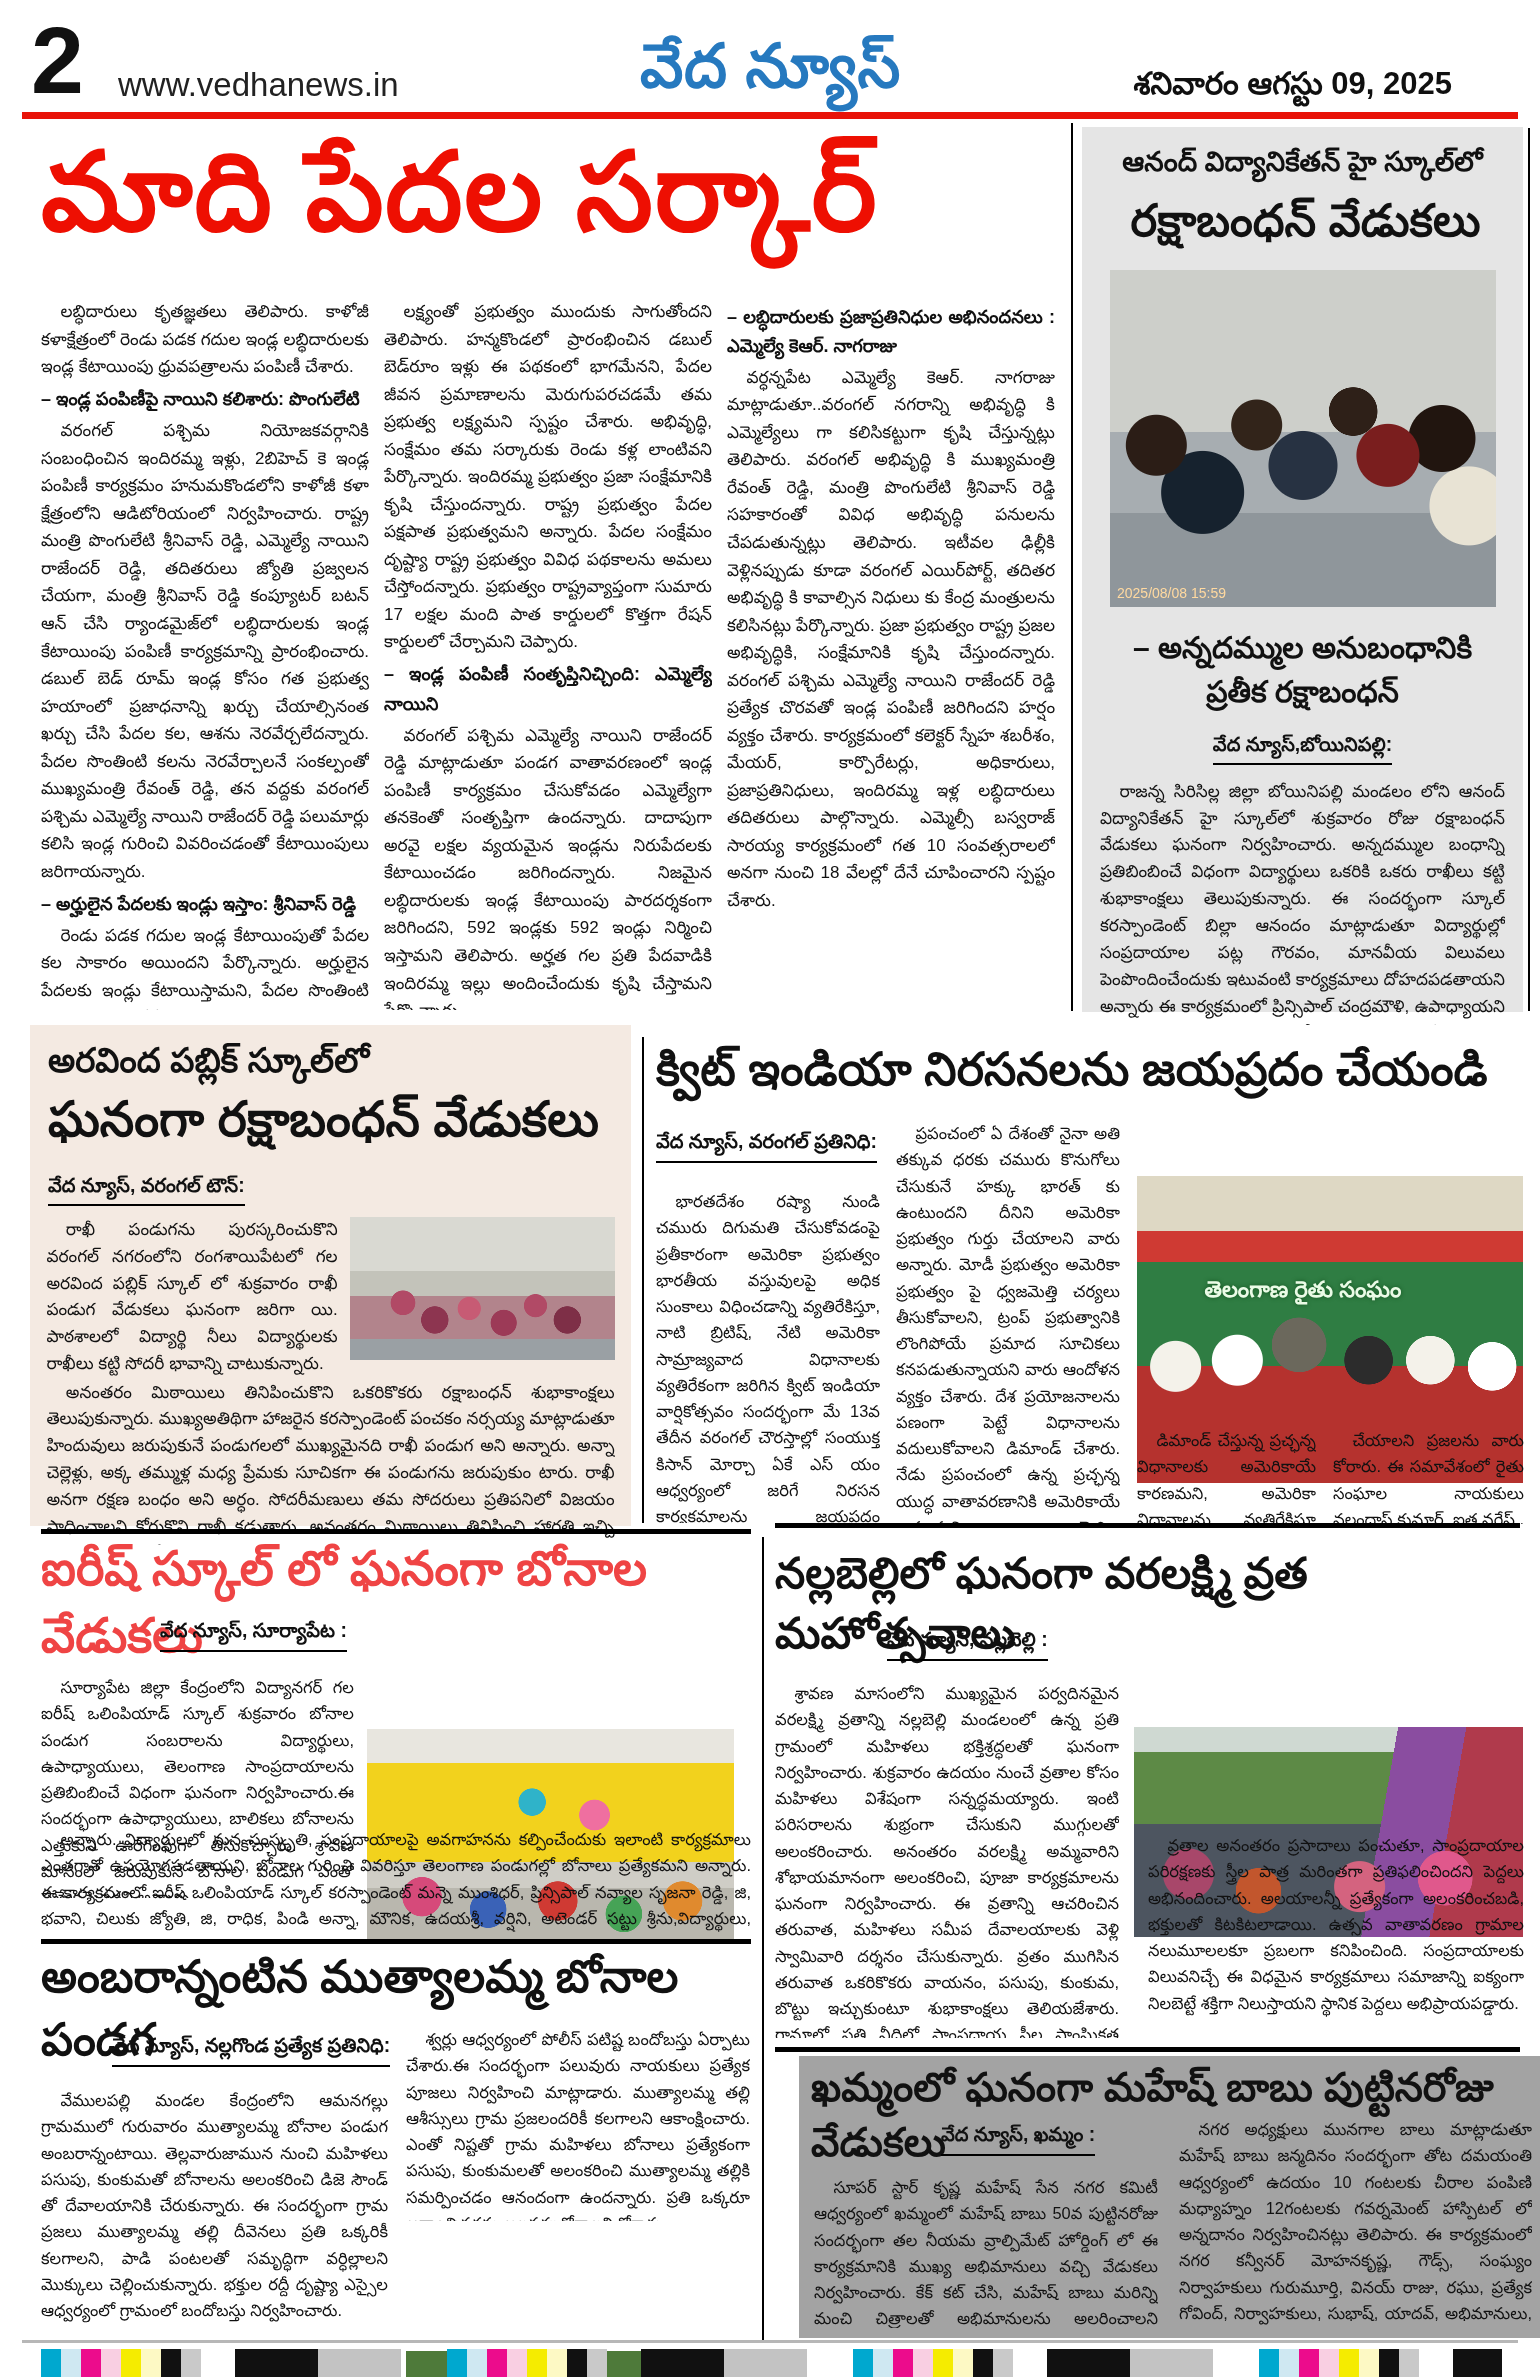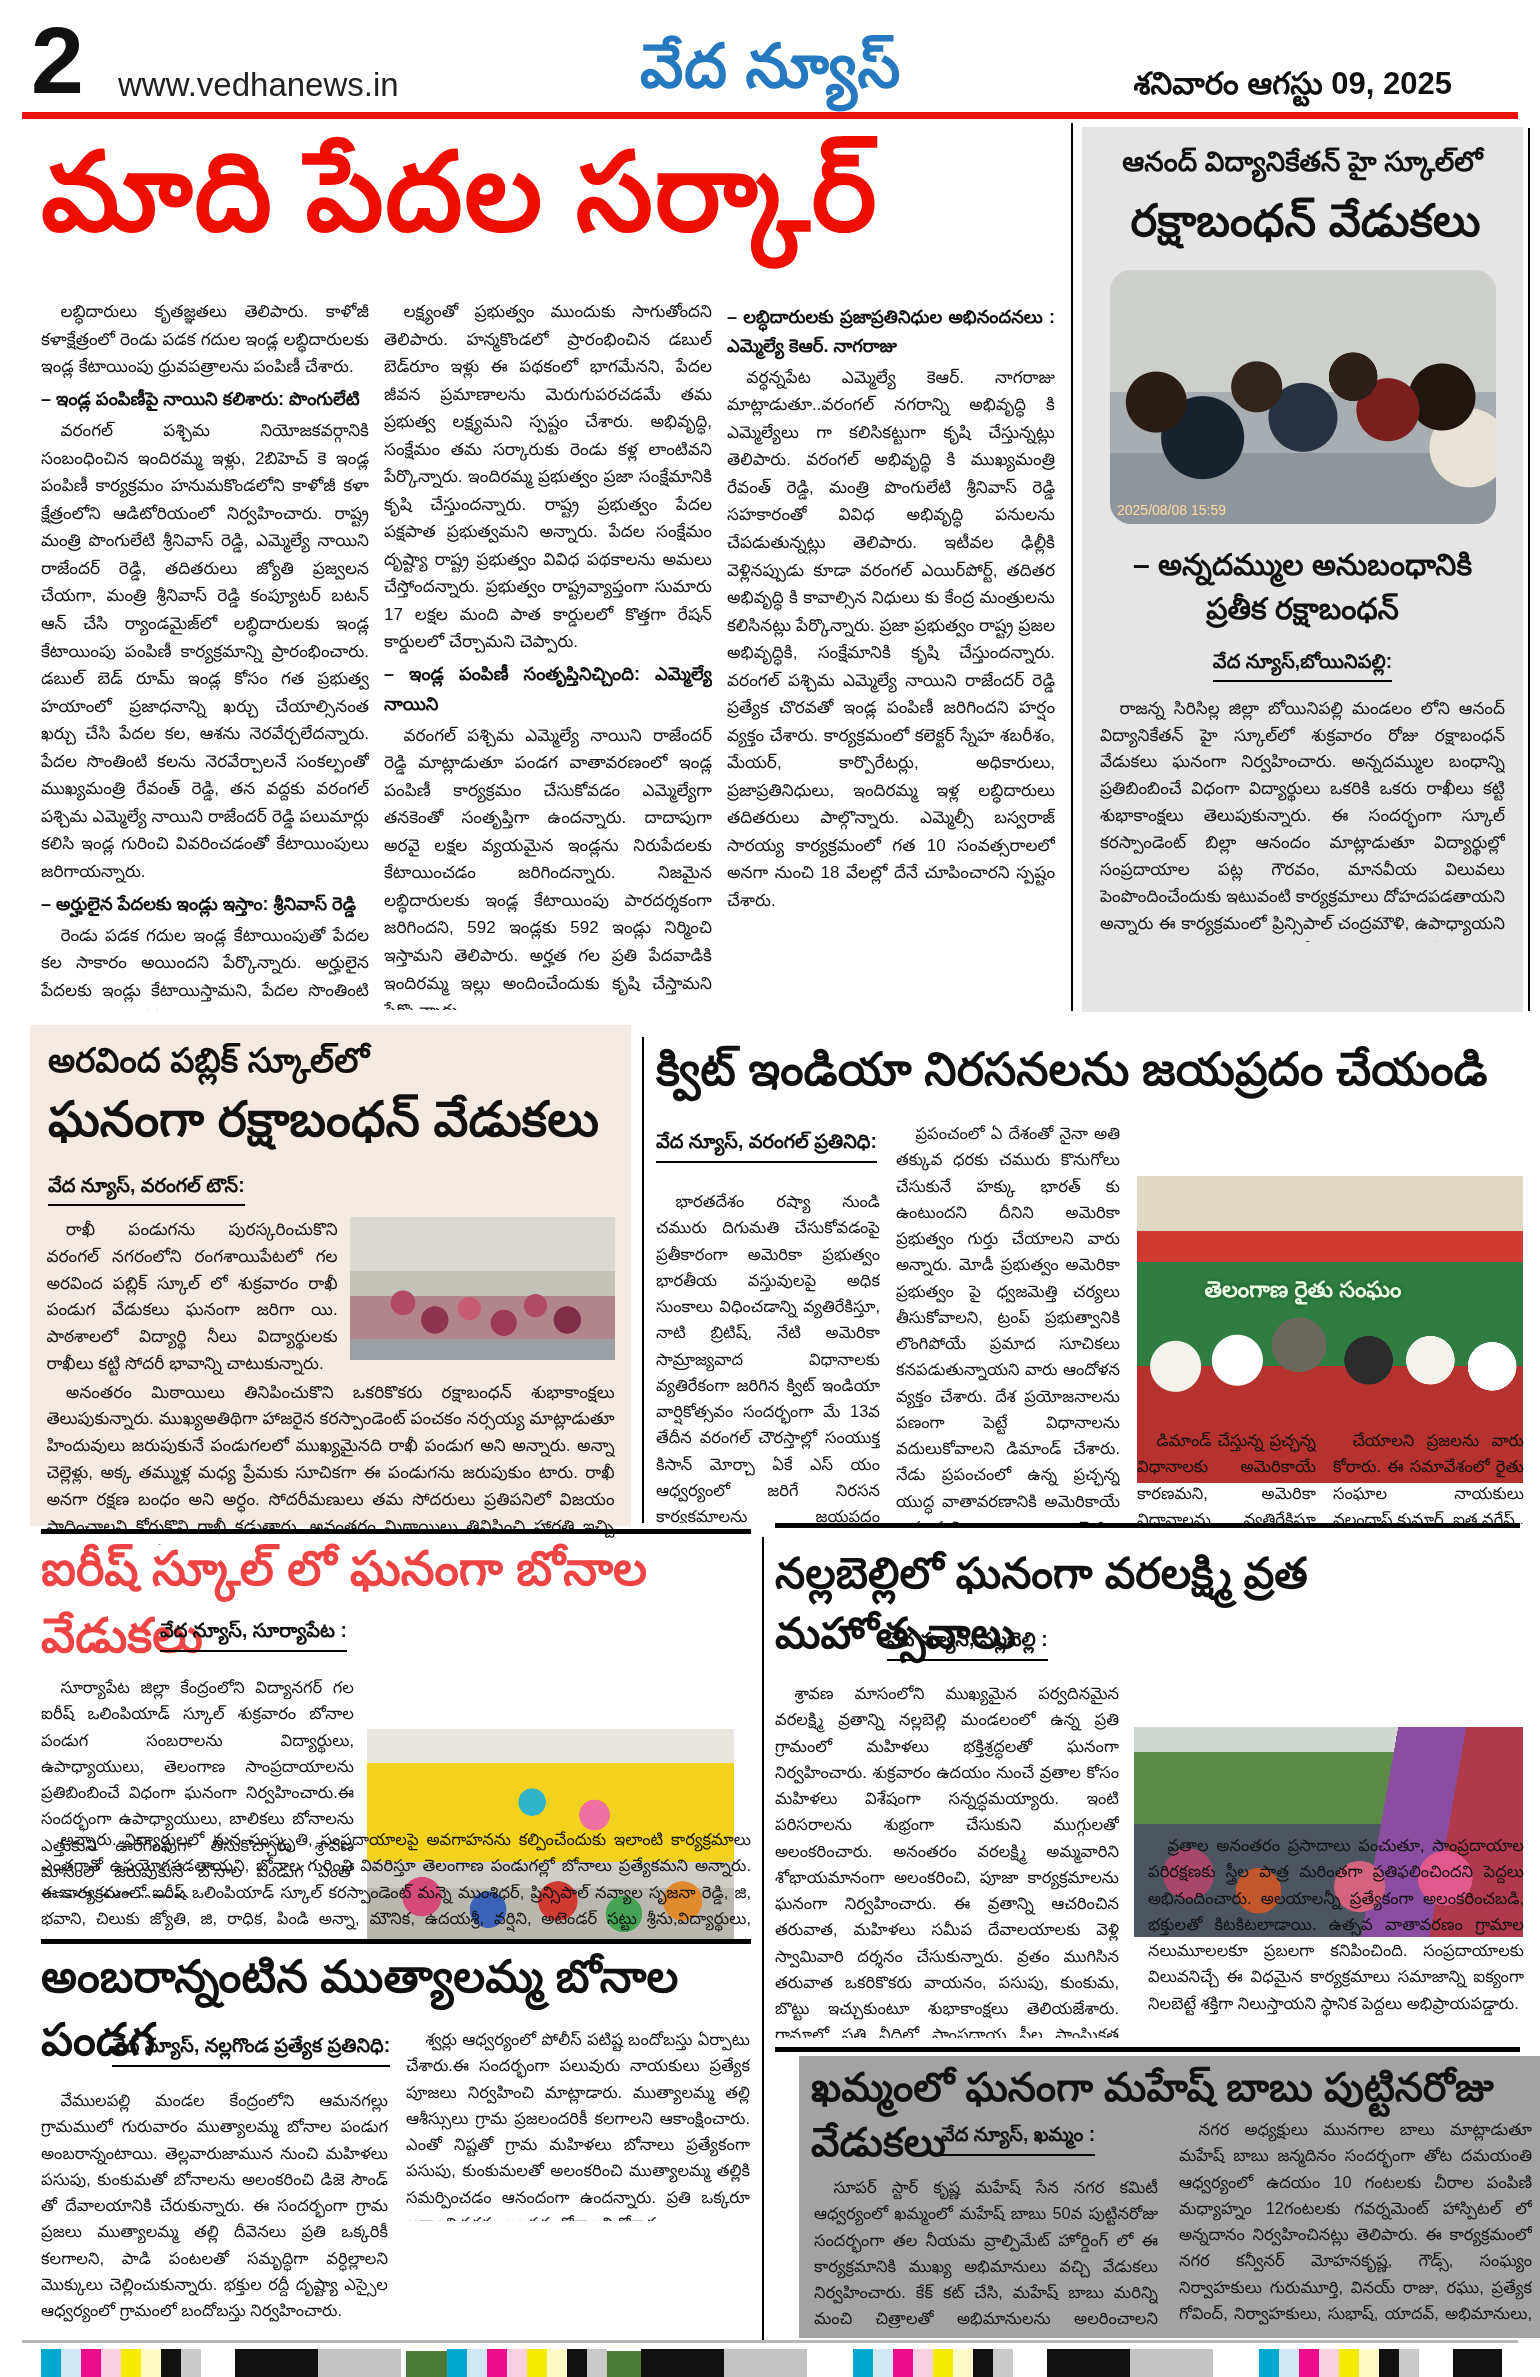--- a/index.html
+++ b/index.html
@@ -138,21 +138,21 @@
     <p class="sh">– లబ్ధిదారులకు ప్రజాప్రతినిధుల అభినందనలు : ఎమ్మెల్యే కెఆర్. నాగరాజు</p>
     <p class="bp">వర్ధన్నపేట ఎమ్మెల్యే కెఆర్. నాగరాజు మాట్లాడుతూ..వరంగల్ నగరాన్ని అభివృద్ధి కి ఎమ్మెల్యేలు గా కలిసికట్టుగా కృషి చేస్తున్నట్లు తెలిపారు. వరంగల్ అభివృద్ధి కి ముఖ్యమంత్రి రేవంత్ రెడ్డి, మంత్రి పొంగులేటి శ్రీనివాస్ రెడ్డి సహకారంతో వివిధ అభివృద్ధి పనులను చేపడుతున్నట్లు తెలిపారు. ఇటీవల ఢిల్లీకి వెళ్లినప్పుడు కూడా వరంగల్ ఎయిర్‌పోర్ట్, తదితర అభివృద్ధి కి కావాల్సిన నిధులు కు కేంద్ర మంత్రులను కలిసినట్లు పేర్కొన్నారు. ప్రజా ప్రభుత్వం రాష్ట్ర ప్రజల అభివృద్ధికి, సంక్షేమానికి కృషి చేస్తుందన్నారు. వరంగల్ పశ్చిమ ఎమ్మెల్యే నాయిని రాజేందర్ రెడ్డి ప్రత్యేక చొరవతో ఇండ్ల పంపిణీ జరిగిందని హర్షం వ్యక్తం చేశారు. కార్యక్రమంలో కలెక్టర్ స్నేహ శబరీశం, మేయర్, కార్పొరేటర్లు, అధికారులు, ప్రజాప్రతినిధులు, ఇందిరమ్మ ఇళ్ల లబ్ధిదారులు తదితరులు పాల్గొన్నారు. ఎమ్మెల్సీ బస్వరాజ్ సారయ్య కార్యక్రమంలో గత 10 సంవత్సరాలలో అనగా నుంచి 18 వేలల్లో దేనే చూపించారని స్పష్టం చేశారు.</p>
   </div>
 
 <div class="abs vrule" style="left:1071px;top:123px;height:888px;"></div>
 <div class="abs vrule" style="left:1528px;top:128px;height:883px;"></div>
 
 <div class="abs box-right" style="left:1082px;top:127px;width:441px;height:885px;">
   <div class="kicker">ఆనంద్ విద్యానికేతన్ హై స్కూల్‌లో</div>
   <div class="headline">రక్షాబంధన్ వేడుకలు</div>
-  <div class="ph ph-rakhi" style="width:386px;height:254px;margin:12px auto 0;border-radius:21px;">
+  <div class="ph ph-rakhi" style="width:386px;height:337px;margin:12px auto 0;">
     <span class="ts">2025/08/08 15:59</span>
   </div>
   <div class="deck" style="margin:19.4px 19.4px 0;">– అన్నదమ్ముల అనుబంధానికి ప్రతీక రక్షాబంధన్</div>
   <div style="text-align:center;margin-top:19.4px;">
     <span class="byline">వేద న్యూస్,బోయినిపల్లి:</span>
   </div>
   <div class="bodytxt" style="margin:13.4px 18px 0;height:246px;">
       <p class="bp">రాజన్న సిరిసిల్ల జిల్లా బోయినిపల్లి మండలం లోని ఆనంద్ విద్యానికేతన్ హై స్కూల్‌లో శుక్రవారం రోజు రక్షాబంధన్ వేడుకలు ఘనంగా నిర్వహించారు. అన్నదమ్ముల బంధాన్ని ప్రతిబింబించే విధంగా విద్యార్థులు ఒకరికి ఒకరు రాఖీలు కట్టి శుభాకాంక్షలు తెలుపుకున్నారు. ఈ సందర్భంగా స్కూల్ కరస్పాండెంట్ బిల్లా ఆనందం మాట్లాడుతూ విద్యార్థుల్లో సంప్రదాయాల పట్ల గౌరవం, మానవీయ విలువలు పెంపొందించేందుకు ఇటువంటి కార్యక్రమాలు దోహదపడతాయని అన్నారు ఈ కార్యక్రమంలో ప్రిన్సిపాల్ చంద్రమౌళి, ఉపాధ్యాయని ఉపాధ్యాయులు విజయ, గమనశ్రీ, రూప, మమత,లక్షిత,అర్చన, జమున, శ్యామల, మమత, దివ్య, సునీత, రాంప్రసాద్, కృష్ణహరి,సంధ్య, వనజ, విద్యార్థిని,విద్యార్థులు, పాల్గొన్నారు.</p>
     </div>
 </div>

